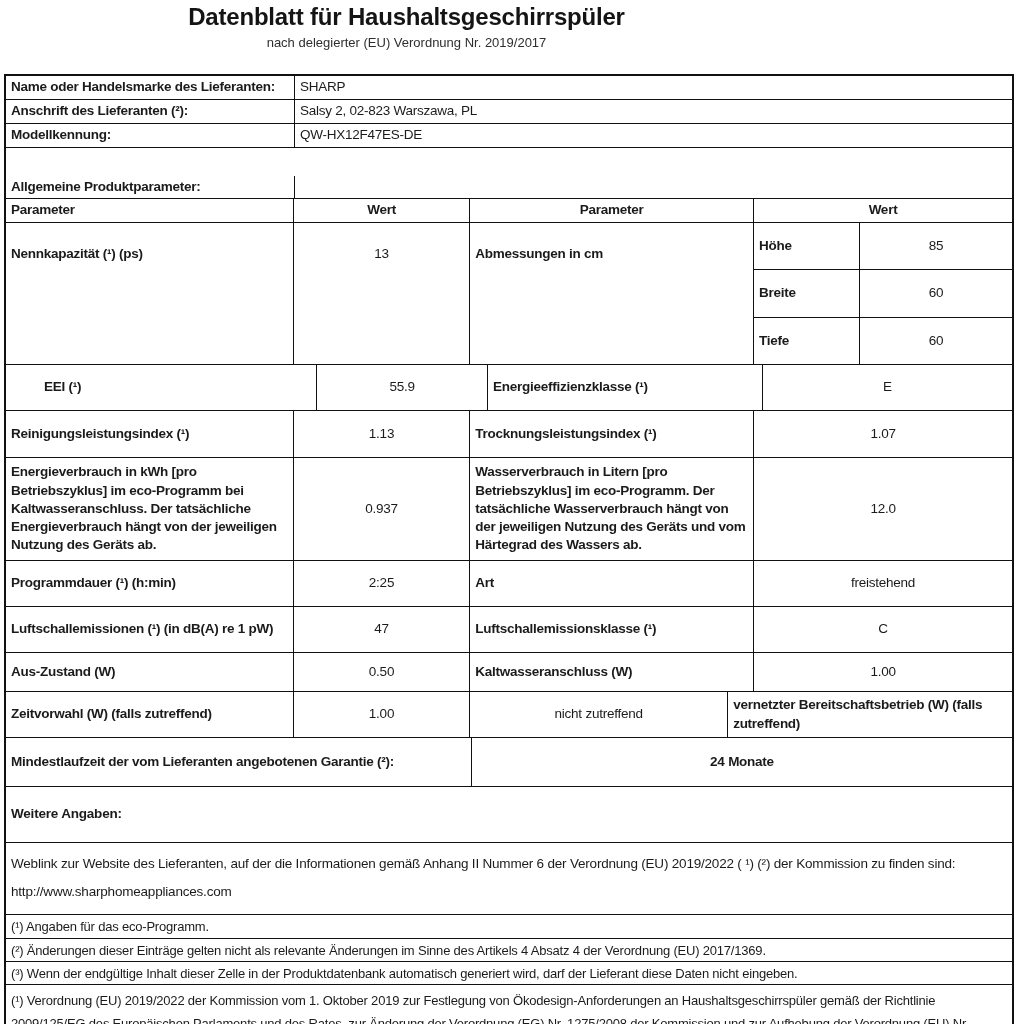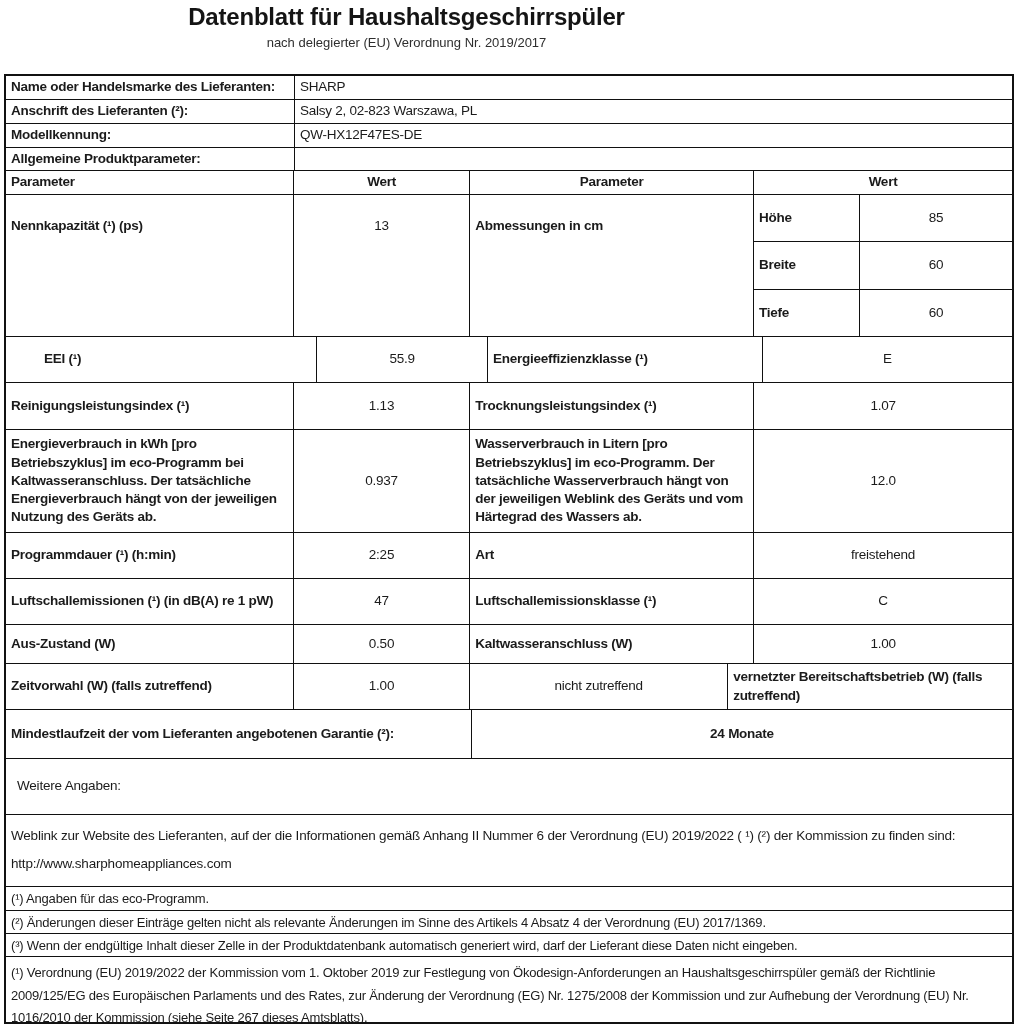--- a/index.html
+++ b/index.html
@@ -46,21 +46,21 @@
     display:flex;align-items:center;font-weight:bold;padding-left:5px;
     font-size:13.5px;letter-spacing:-0.25px;
   }
   .dim-val{flex:1;display:flex;align-items:center;justify-content:center;font-size:13.5px;}
   .warranty-val{font-weight:bold;}
   .fullcell{
     width:1006px;box-sizing:border-box;display:flex;align-items:center;
     padding:2px 8px 2px 5px;font-size:13px;letter-spacing:-0.2px;
   }
   .weblink-cell{align-items:flex-start;padding-top:7px;line-height:28px;font-size:13.5px;}
-  .weitere-cell{font-weight:normal;font-size:13.5px;align-items:center;margin-left:6px;}
+  .weitere-cell{font-weight:bold;font-size:13.5px;align-items:center;}
   .fn-cell{line-height:21px;}
   .fn4-cell{align-items:flex-start;padding-top:5px;line-height:22.5px;}
 </style>
 </head>
 <body>
 
 <div class="page">
 
   <h1 class="doc-title">Datenblatt für Haushaltsgeschirrspüler</h1>
   <p class="doc-subtitle">nach delegierter (EU) Verordnung Nr. 2019/2017</p>
@@ -72,21 +72,21 @@
       <div class="cell cv" style="justify-content:flex-start;padding-left:5px;">SHARP</div>
     </div>
     <div class="row" style="height:24px;">
       <div class="cell lbl c1">Anschrift des Lieferanten (²):</div>
       <div class="cell cv" style="justify-content:flex-start;padding-left:5px;">Salsy 2, 02-823 Warszawa, PL</div>
     </div>
     <div class="row" style="height:24px;">
       <div class="cell lbl c1">Modellkennung:</div>
       <div class="cell cv" style="justify-content:flex-start;padding-left:5px;">QW-HX12F47ES-DE</div>
     </div>
-    <div class="row" style="height:23px;">
+    <div class="row" style="height:23px;margin-top:28px;">
       <div class="cell lbl c1">Allgemeine Produktparameter:</div>
       <div class="cell cv"></div>
     </div>
 
     <div class="row hdr" style="height:24px;">
       <div class="cell c1">Parameter</div>
       <div class="cell c2">Wert</div>
       <div class="cell c3">Parameter</div>
       <div class="cell c4">Wert</div>
     </div>
@@ -119,21 +119,21 @@
     </div>
     <div class="row" style="height:47px;">
       <div class="cell lbl c1">Reinigungsleistungsindex (¹)</div>
       <div class="cell val c2">1.13</div>
       <div class="cell lbl c3">Trocknungsleistungsindex (¹)</div>
       <div class="cell val c4">1.07</div>
     </div>
     <div class="row" style="height:103px;">
       <div class="cell lbl c1">Energieverbrauch in kWh [pro Betriebszyklus] im eco-Programm bei Kaltwasseranschluss. Der tatsächliche Energieverbrauch hängt von der jeweiligen Nutzung des Geräts ab.</div>
       <div class="cell val c2">0.937</div>
-      <div class="cell lbl c3">Wasserverbrauch in Litern [pro Betriebszyklus] im eco-Programm. Der tatsächliche Wasserverbrauch hängt von der jeweiligen Weblink des Geräts und vom Härtegrad des Wassers ab.</div>
+      <div class="cell lbl c3">Wasserverbrauch in Litern [pro Betriebszyklus] im eco-Programm. Der tatsächliche Wasserverbrauch hängt von der jeweiligen Nutzung des Geräts und vom Härtegrad des Wassers ab.</div>
       <div class="cell val c4">12.0</div>
     </div>
     <div class="row" style="height:46px;">
       <div class="cell lbl c1">Programmdauer (¹) (h:min)</div>
       <div class="cell val c2">2:25</div>
       <div class="cell lbl c3">Art</div>
       <div class="cell val c4">freistehend</div>
     </div>
     <div class="row" style="height:46px;">
       <div class="cell lbl c1">Luftschallemissionen (¹) (in dB(A) re 1 pW)</div>

